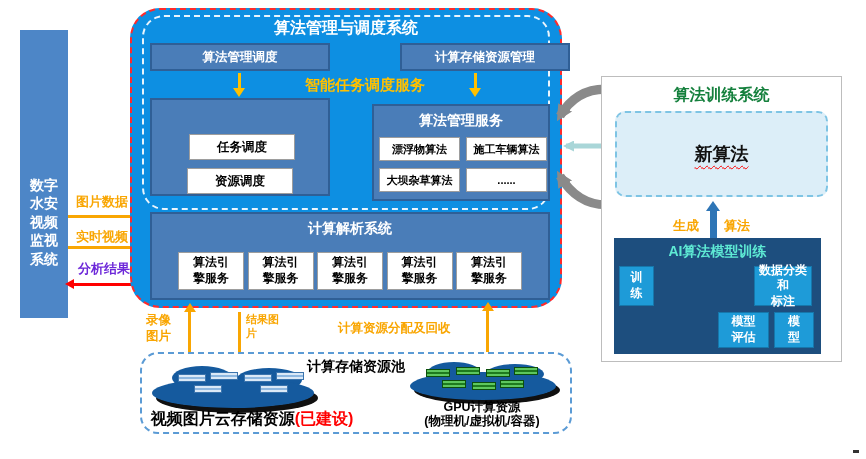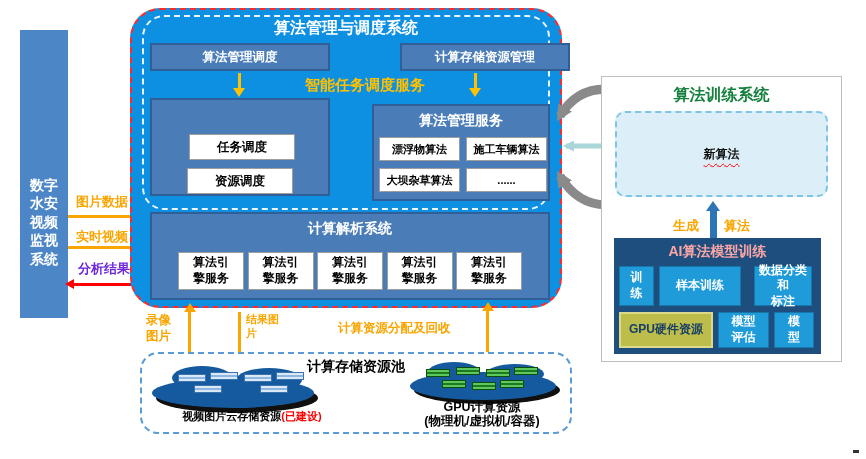--- a/index.html
+++ b/index.html
@@ -41,32 +41,32 @@
   .vline-gold { width:3px; background:#ffc000; }
 
   
   .engines { left:10px; top:38px; right:10px; height:40px; display:flex; justify-content:space-between; padding:0 16px; }
   .engine { width:66px; height:38px; font-size:12px; line-height:1.3; }
 
   
   .train-panel { left:601px; top:76px; width:241px; height:286px; background:#fff; border:1px solid #bdbdbd; }
   .train-title { left:0; top:8px; width:100%; text-align:center; color:#15803d; font-size:16px; font-weight:bold; }
   .new-algo { left:13px; top:34px; width:213px; height:86px; background:#dceef8; border:2px dashed #7ec4e4; border-radius:10px; }
-  .new-algo span { font-size:12px; font-weight:bold; color:#111;
+  .new-algo span { font-size:18px; font-weight:bold; color:#111;
                    text-decoration:underline wavy #ff0000 1px; text-underline-offset:5px; }
   .gen-label { color:#f9a602; font-size:13px; font-weight:bold; }
   .ai-box { left:12px; top:161px; width:207px; height:116px; background:#1d4e7e; }
-  .ai-title { left:0; top:5px; width:100%; text-align:center; color:#fca5a5; font-size:14px; font-weight:bold; }
+  .ai-title { left:0; top:5px; width:100%; text-align:center; color:#5eead4; font-size:14px; font-weight:bold; }
   .cell { background:#1e9bd8; border:1px solid #1677ab; color:#fff; font-size:12px; font-weight:bold; line-height:1.3; }
   .cell-gpu { background:#bdbd4b; border:2px solid #dada8a; color:#173f66; }
 
   
   .pool { left:140px; top:352px; width:432px; height:82px; background:#fff; border:2px dashed #5b9bd5; border-radius:18px; }
   .pool-title { left:0; top:4px; width:100%; text-align:center; font-size:14px; font-weight:bold; color:#000; }
-  .pool-label { font-size:11px; font-weight:bold; color:#000; text-align:center; line-height:1.15; }
+  .pool-label { font-size:16px; font-weight:bold; color:#000; text-align:center; line-height:1.15; }
   .pool-label .red-part { color:#ff0000; }
   .cloud-part { position:absolute; background:#155a9e; border-radius:50%; }
   .tray { position:absolute; width:28px; height:8px; border:1px solid #3b74ad;
           background:repeating-linear-gradient(180deg,#dbe9f7 0 2px,#8db7e0 2px 4px); }
   .chip { position:absolute; width:24px; height:8px; border:1px solid #0c4f0c;
           background:repeating-linear-gradient(180deg,#5ec75e 0 2px,#1e7a1e 2px 4px); }
   .bottom-dash { left:853px; top:450px; width:6px; height:3px; background:#333; }
 </style>
 </head>
 <body>
@@ -159,24 +159,22 @@
 
     <div class="abs gen-label" style="left:71px; top:140px;">生成</div>
     <div class="abs" style="left:108px; top:134px; width:7px; height:28px; background:#2e75b6;"></div>
     <div class="abs head-up head-up-blue" style="left:104px; top:124px;"></div>
     <div class="abs gen-label" style="left:122px; top:140px;">算法</div>
 
     <div class="abs ai-box">
       <div class="abs ai-title">AI算法模型训练</div>
       <div class="abs cell ctr pre" style="left:5px;  top:28px; width:35px; height:40px;">训
 练</div>
-      <div class="abs cell ctr" style="left:45px; top:28px; width:82px; height:40px;">样本训练</div>
       <div class="abs cell ctr pre" style="left:140px; top:28px; width:58px; height:40px;">数据分类和
 标注</div>
-      <div class="abs cell cell-gpu ctr" style="left:5px; top:74px; width:94px; height:36px;">GPU硬件资源</div>
       <div class="abs cell ctr pre" style="left:104px; top:74px; width:51px; height:36px;">模型
 评估</div>
       <div class="abs cell ctr pre" style="left:160px; top:74px; width:40px; height:36px;">模
 型</div>
     </div>
   </div>
 
   <div class="abs flow-label pre" style="left:146px; top:313px; font-size:12.5px;">录像
 图片</div>
   <div class="abs vline" style="left:188px; top:311px; height:61px;"></div>

